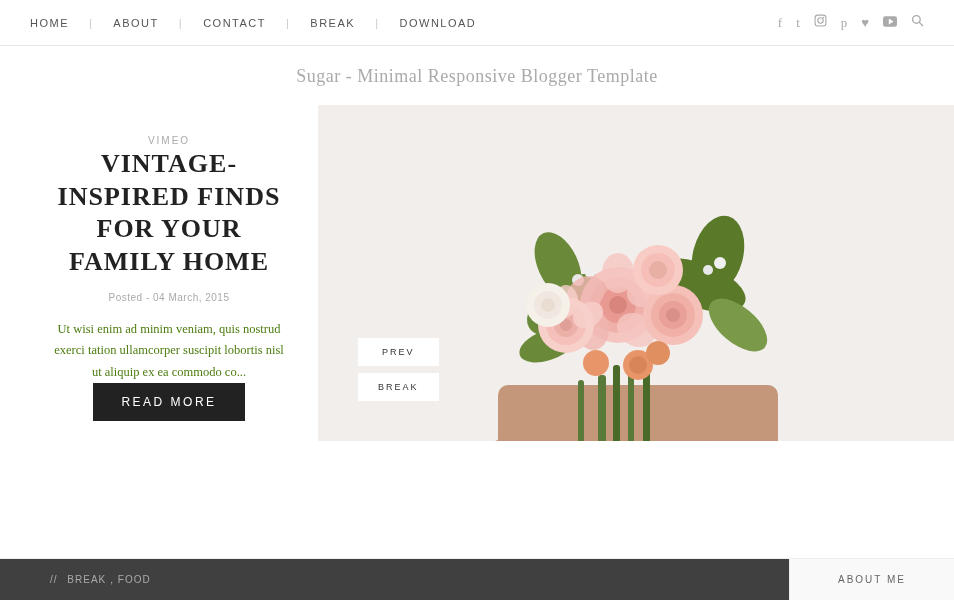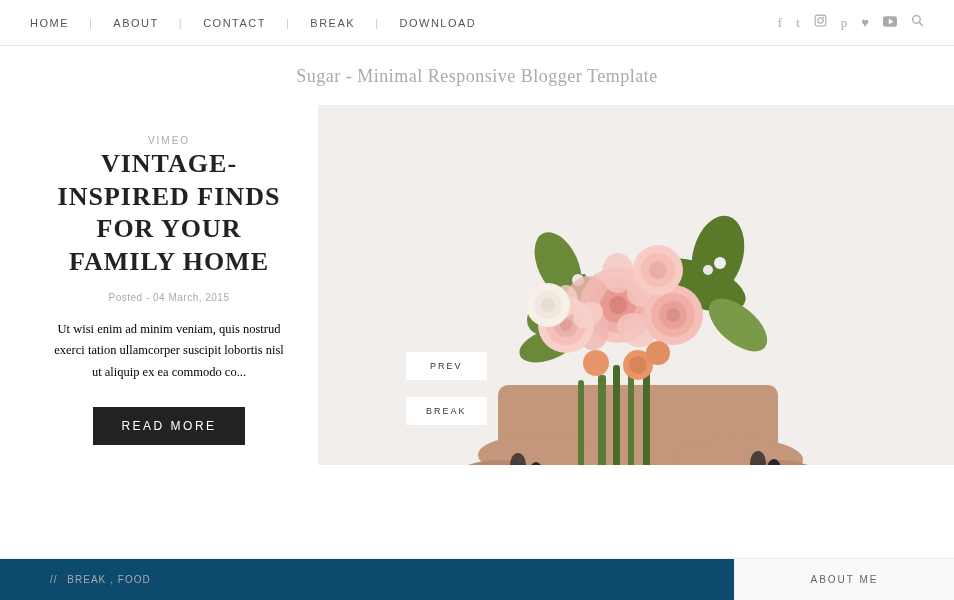--- a/index.html
+++ b/index.html
@@ -101,23 +101,22 @@
     .post-date {
       font-family: Liberation Sans, sans-serif;
       font-size: 10px;
       color: #aaa;
       margin-bottom: 16px;
       letter-spacing: 0.5px;
     }
     .post-excerpt {
       font-family: 'Georgia', serif;
       font-size: 12.5px;
-      color: #000000;
+      color: #4d7c0f;
       line-height: 1.7;
-      margin-bottom: 24px;
     }
     .read-more-btn {
       background: #222;
       color: #fff;
       font-family: Arial, sans-serif;
       font-size: 12px;
       letter-spacing: 2.5px;
       text-transform: uppercase;
       padding: 12px 28px;
       border: none;
@@ -133,23 +132,22 @@
       background: #f5f0ee;
     }
 
     
     .nav-buttons {
       position: absolute;
       bottom: 40px;
       left: 40px;
       display: flex;
       flex-direction: column;
-      gap: 17px;
+      gap: 7px;
       z-index: 10;
-      margin-left: 48px;
     }
     .nav-btn {
       background: #fff;
       color: #333;
       font-family: Arial, sans-serif;
       font-size: 9px;
       letter-spacing: 2px;
       padding: 9px 20px;
       border: none;
       cursor: pointer;
@@ -157,21 +155,21 @@
       min-width: 80px;
     }
 
     
     .bottom-strip {
       position: absolute;
       bottom: 0;
       left: 0;
       right: 0;
       height: 42px;
-      background: #0c4a6e;
+      background: #404040;
       display: flex;
       align-items: center;
       border-top: 1px solid #eee;
     }
     .bottom-tags {
       padding-left: 50px;
       font-family: Arial, sans-serif;
       font-size: 10px;
       color: #aaa;
       letter-spacing: 1px;
@@ -184,21 +182,21 @@
       color: #aaa;
       text-decoration: none;
       margin-right: 4px;
     }
 
     
     .about-me-box {
       position: absolute;
       bottom: 0;
       right: 0;
-      width: 220px;
+      width: 165px;
       height: 42px;
       background: #f9f9f9;
       display: flex;
       align-items: center;
       justify-content: center;
       border-left: 1px solid #eee;
       border-top: 1px solid #eee;
     }
     .about-me-label {
       font-family: Arial, sans-serif;

